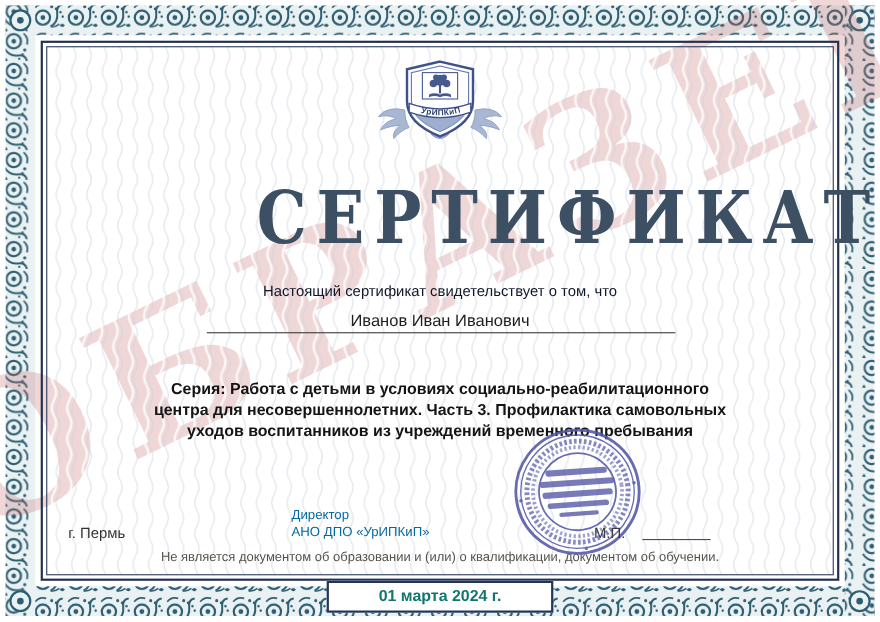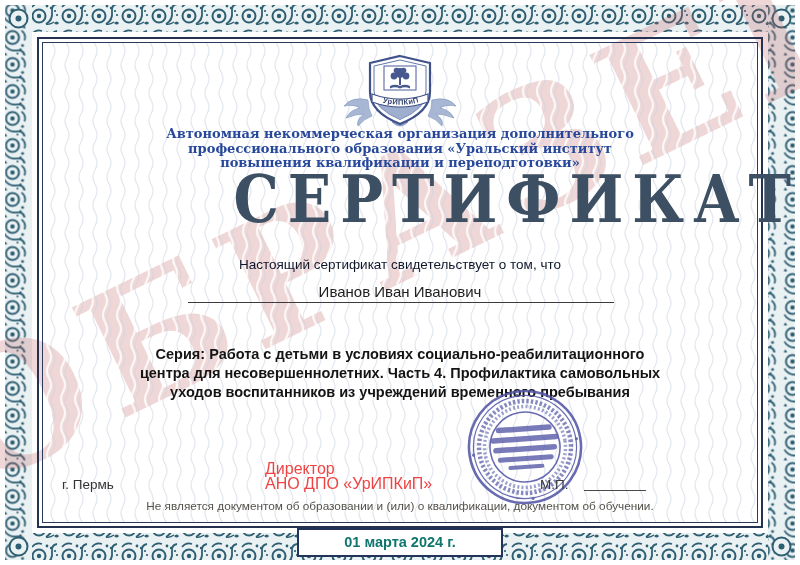--- a/index.html
+++ b/index.html
@@ -36,21 +36,21 @@
   .cert-title span{display:inline-block; transform:scaleY(1.16);}
   .statement{left:0; top:257px; width:100%; text-align:center; font-size:13.5px; color:#0f172a; z-index:4;}
   .recipient{left:0; top:283px; width:100%; text-align:center; font-size:15px; font-weight:normal; color:#1d1d1d; z-index:4;}
   .name-line{left:188px; top:302px; width:426px; border-top:1.5px solid #3c3c3c; z-index:4;}
   .action{left:0; top:319px; width:100%; text-align:center; font-size:13.5px; color:#3a3a3a; z-index:4;}
   .course{
     left:0; top:345px; width:100%; text-align:center; z-index:4;
     font-size:14.5px; font-weight:bold; color:#141414; line-height:19px;
   }
   .city{left:62px; top:477px; font-size:13.5px; color:#333333; z-index:4;}
-  .signer{left:265px; top:461px; font-size:16px; color:#ef4444; line-height:15px; z-index:4;}
+  .signer{left:265px; top:461px; font-size:12px; color:#0369a1; line-height:15px; z-index:4;}
   .stamp{left:464px; top:386px; z-index:5; opacity:0.88; transform:rotate(-9deg);}
   .seal-abbr{left:540px; top:477px; font-size:13.5px; color:#3a3a3a; z-index:6;}
   .sig-blank{left:584px; top:490px; width:62px; border-top:1.5px solid #4a4a4a; z-index:6;}
   .disclaimer{left:0; top:499px; width:100%; text-align:center; font-size:11.8px; color:#55524c; z-index:4;}
   .date-badge{
     left:50%; top:528px; transform:translateX(-50%); z-index:7;
     width:202px; height:25px; background:#ffffff; border:2.5px solid #22335c;
     text-align:center; line-height:25px; font-size:14.5px; font-weight:bold; color:#0f766e;
   }
 </style>
@@ -158,37 +158,32 @@
 
     <path d="M34,40 Q62,50 90,40 L90,48 Q62,58 34,48 Z" fill="#ffffff" stroke="#3f518b" stroke-width="1.2"></path>
     <defs>
         <path id="bannerCurve" d="M38,46.5 Q62,55 86,46.5"></path>
       </defs>
     <text font-family="Liberation Sans, sans-serif" font-size="7.5" font-weight="bold" fill="#2d3f6b" letter-spacing="0.4">
       <textPath href="#bannerCurve" startOffset="14%">УрИПКиП</textPath>
     </text>
   </svg>
 
-  <div class="abs org-name">
-    <div>Автономная некоммерческая организация дополнительного</div>
-    <div>профессионального образования «Уральский институт</div>
-    <div>повышения квалификации и переподготовки»</div>
-  </div>
 
   <div class="abs cert-title">
     <span>СЕРТИФИКАТ</span>
   </div>
 
   <div class="abs statement">Настоящий сертификат свидетельствует о том, что</div>
   <div class="abs recipient">Иванов Иван Иванович</div>
   <div class="abs name-line"></div>
 
   <div class="abs course">
     <div>Серия: Работа с детьми в условиях социально-реабилитационного</div>
-    <div>центра для несовершеннолетних. Часть 4. Профилактика самовольных</div>
+    <div>центра для несовершеннолетних. Часть 3. Профилактика самовольных</div>
     <div>уходов воспитанников из учреждений временного пребывания</div>
   </div>
 
   <svg class="abs stamp" width="122" height="122" viewBox="0 0 122 122">
     <g stroke="#5457a6" fill="none">
       <circle cx="61" cy="61" r="56" stroke-width="2.6"></circle>
       <circle cx="61" cy="61" r="51.5" stroke-width="1.2"></circle>
       <circle cx="61" cy="61" r="35" stroke-width="1.6"></circle>
       <circle cx="61" cy="61" r="46" stroke-width="4.5" stroke-dasharray="2.4 2.1" opacity="0.8"></circle>
       <circle cx="61" cy="61" r="40.5" stroke-width="3.5" stroke-dasharray="2 2.2" opacity="0.65"></circle>

